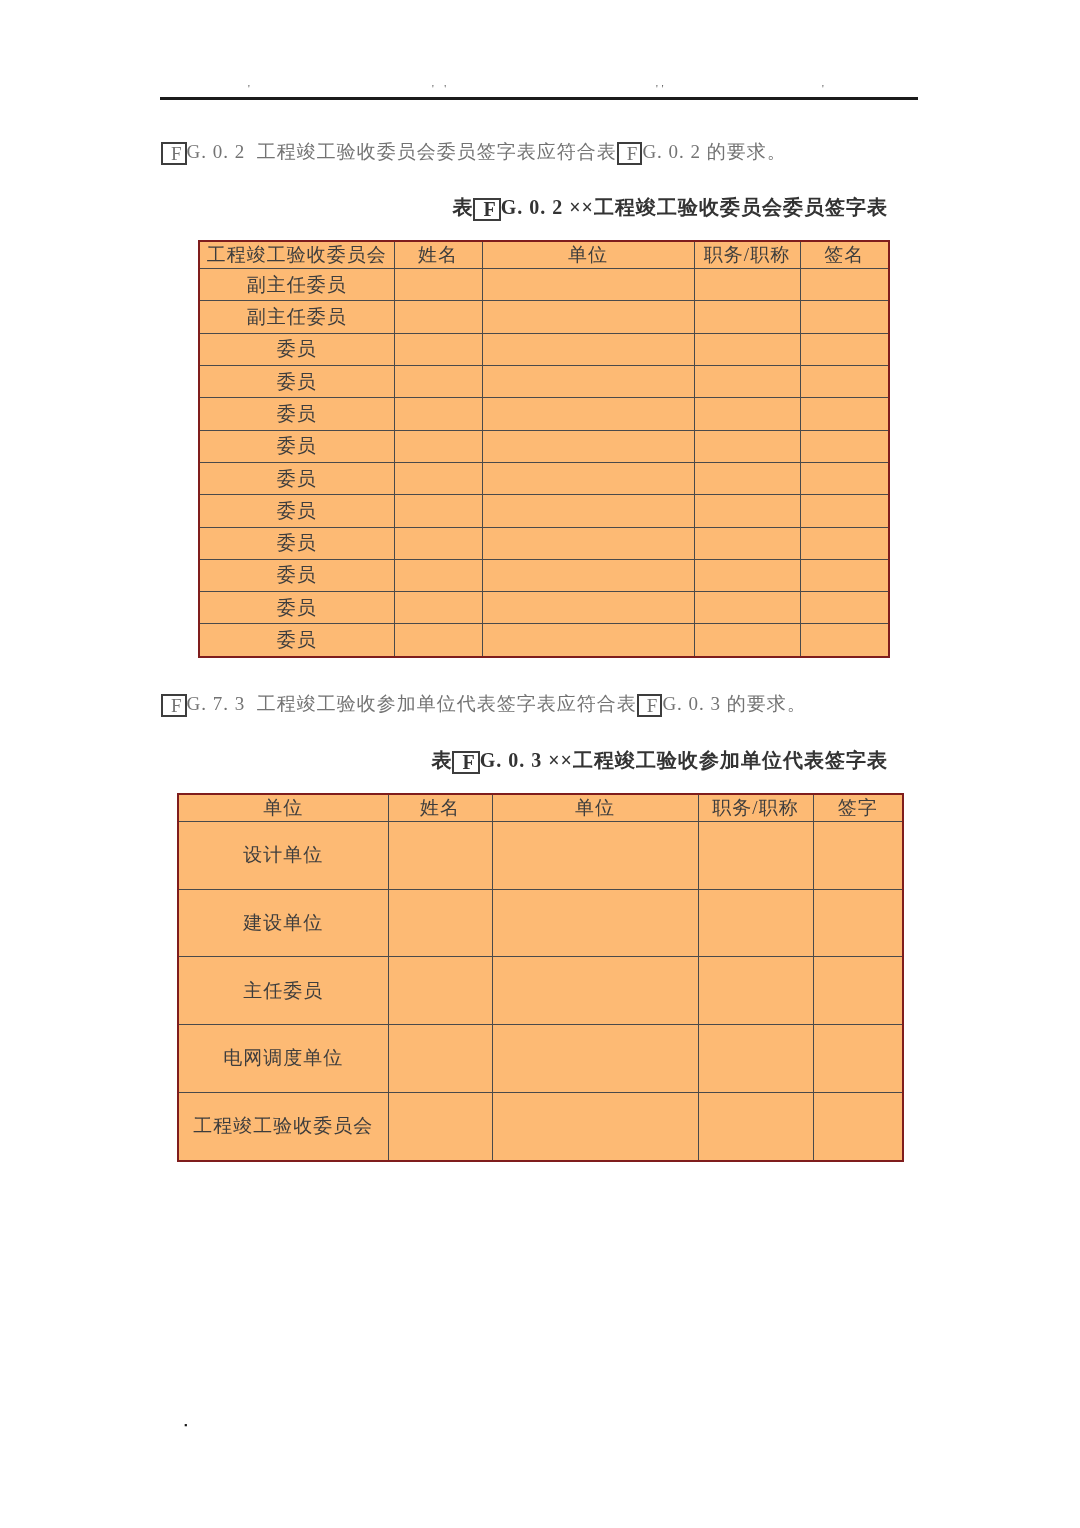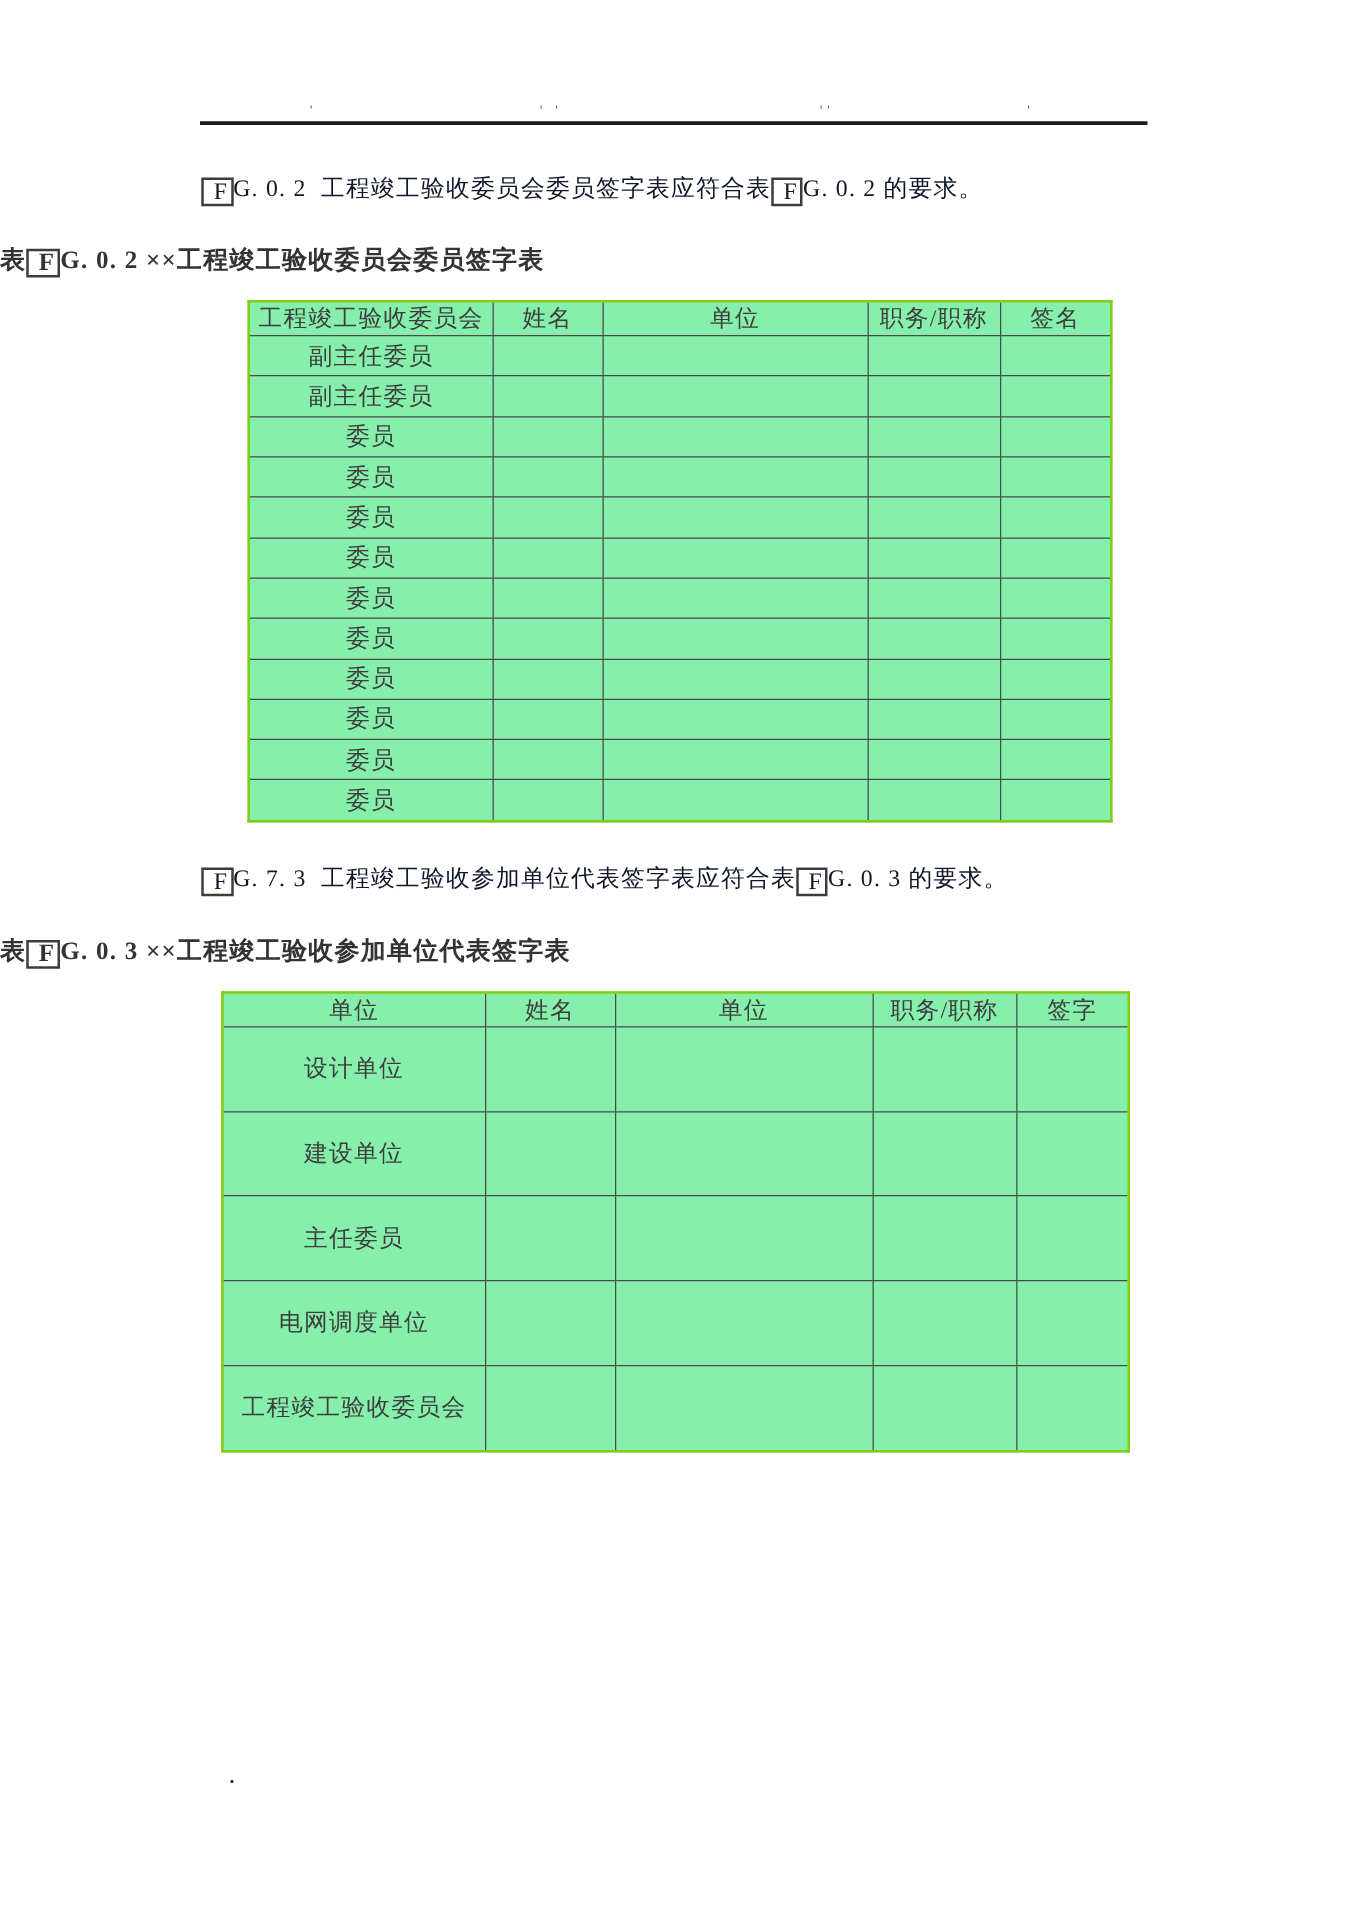--- a/index.html
+++ b/index.html
@@ -40,21 +40,21 @@
   }
 
   .clause {
     position: absolute;
     left: 161px;
     margin: 0;
     font-size: 19px;
     line-height: 25px;
     letter-spacing: 1px;
     white-space: pre-wrap;
-    color: #0f172a;
+    color: #737373;
   }
   .clause-1 { top: 139px; }
   .clause-2 { top: 691px; }
 
   .boxchar {
     display: inline-block;
     border: 2px solid #3d3d3d;
     padding: 0 2px 0 8px;
     line-height: 19px;
     vertical-align: -2px;
@@ -62,36 +62,36 @@
   }
   .table-title .boxchar {
     font-weight: bold;
   }
 
   .table-title {
     position: absolute;
     left: 0;
     width: 888px;
     margin: 0;
-    text-align: left;
+    text-align: right;
     font-size: 20px;
     font-weight: bold;
     letter-spacing: 1px;
     color: #333333;
     white-space: pre-wrap;
   }
   .title-1 { top: 194px; }
   .title-2 { top: 747px; }
 
   table.sig-table {
     position: absolute;
     border-collapse: collapse;
     table-layout: fixed;
-    border: 2px solid #84cc16;
-    background: #86efac;
+    border: 2px solid #7f1d1d;
+    background: #fdba74;
   }
   table.sig-table th,
   table.sig-table td {
     border: 1px solid #4a4a4a;
     font-size: 19px;
     font-weight: normal;
     text-align: center;
     vertical-align: middle;
     padding: 0;
     color: #3d3d3d;

